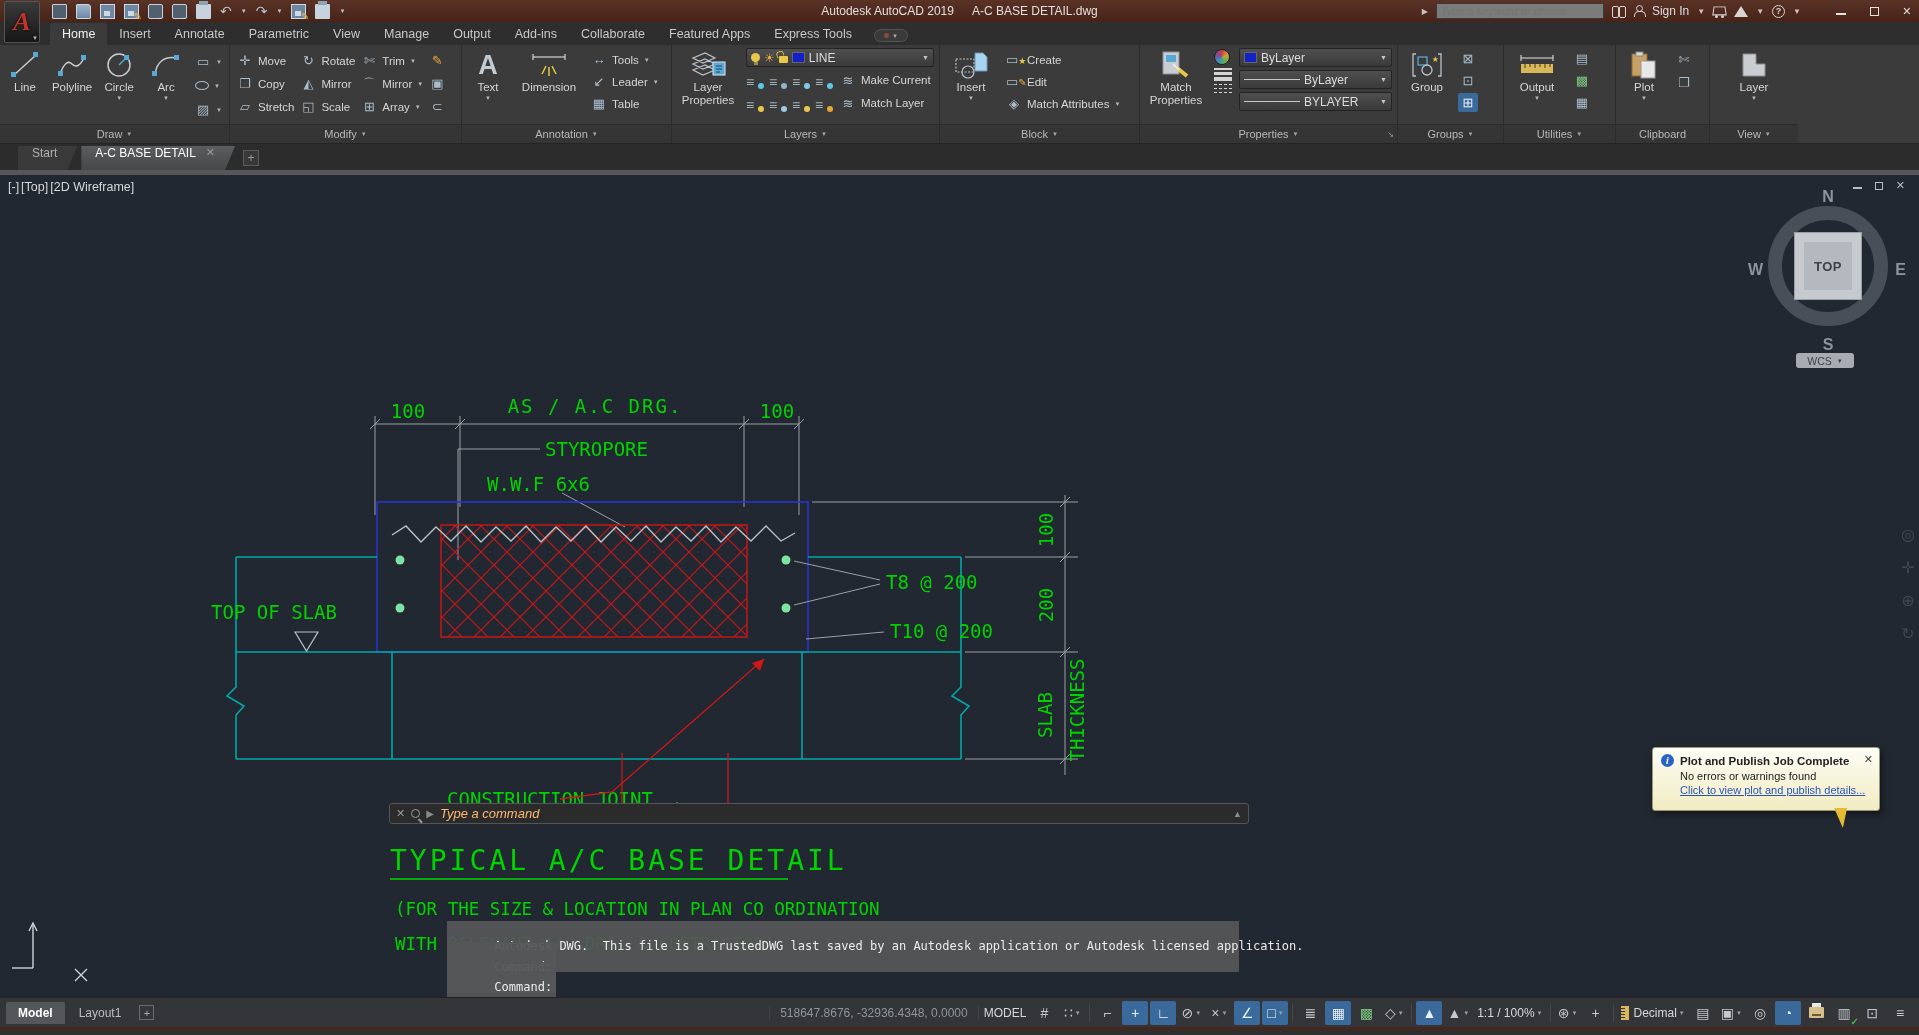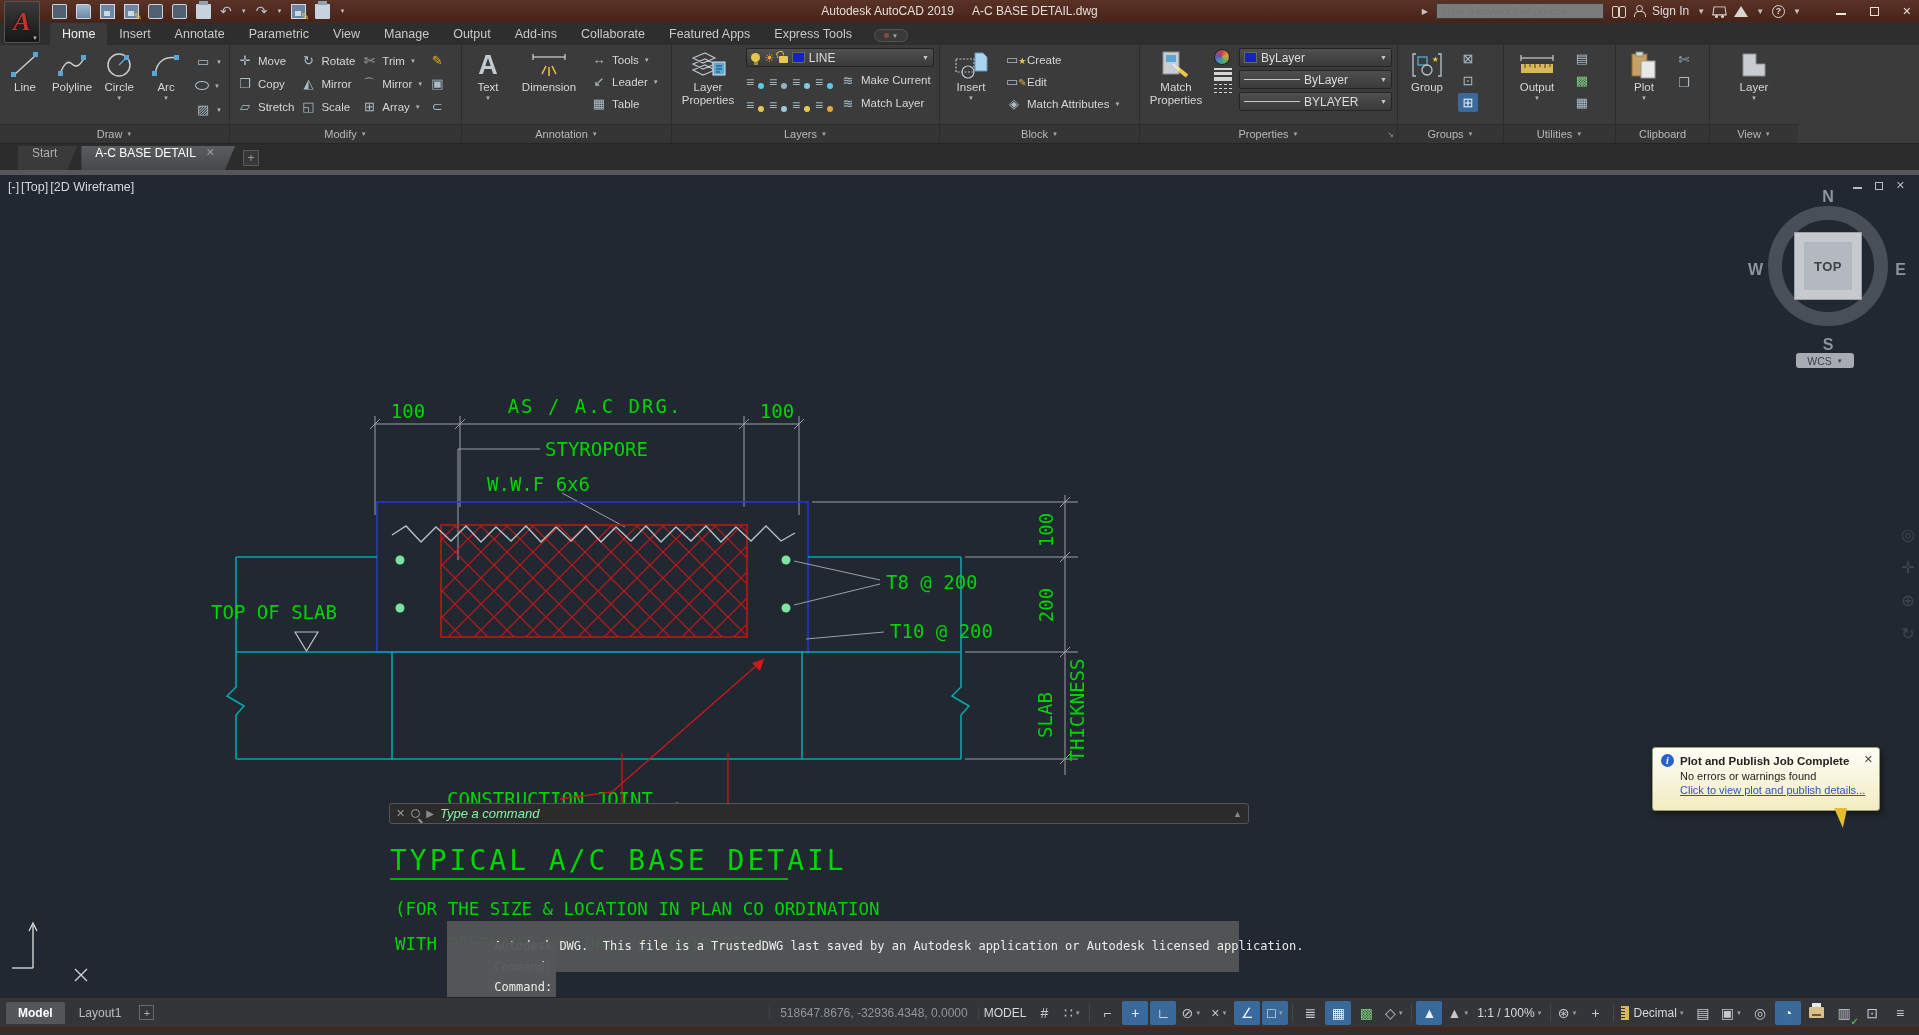--- a/index.html
+++ b/index.html
@@ -140,21 +140,21 @@
 
   
   .cli-row { position:absolute; background:rgba(84,86,87,0.94); color:#ececec;
     font:12px "DejaVu Sans Mono", monospace; line-height:17px; padding:0 4px; white-space:pre; }
   .cli-bar { position:absolute; left:389px; top:628px; width:860px; height:21px; background:#2b2b2b;
     border:1px solid #555; border-radius:3px; display:flex; align-items:center; gap:6px; padding:0 6px; }
   .cli-x { color:#9a9a9a; font-size:11px; }
   .ico-mag { width:9px; height:9px; border:1.5px solid #9a9a9a; border-radius:50%; position:relative; }
   .ico-mag::after { content:""; position:absolute; right:-4px; bottom:-4px; width:5px; height:1.5px; background:#9a9a9a; transform:rotate(45deg); }
   .cli-prompt { color:#8a8a8a; font-size:10px; }
-  .cli-text { font:italic 13px "Liberation Sans", sans-serif; color:#86efac; }
+  .cli-text { font:italic 13px "Liberation Sans", sans-serif; color:#fdba74; }
   .cli-up { margin-left:auto; color:#8a8a8a; font-size:9px; }
 
   
   .balloon { position:absolute; left:1652px; top:572px; width:228px; height:64px; z-index:40;
     background:linear-gradient(#fdfdf6,#f2ecc2); border:1px solid #9a9a74; border-radius:3px;
     box-shadow:2px 3px 6px rgba(0,0,0,0.5); padding:6px 8px 4px 8px; color:#222; }
   .balloon-title { display:flex; align-items:center; gap:6px; font-size:11.5px; font-weight:bold; }
   .b-info { width:13px; height:13px; border-radius:50%; background:#2a62c8; color:#fff;
     font:italic bold 10px "Liberation Serif", serif; display:flex; align-items:center; justify-content:center; flex:0 0 13px; }
   .b-close { position:absolute; right:6px; top:5px; font-size:11px; color:#444; }

